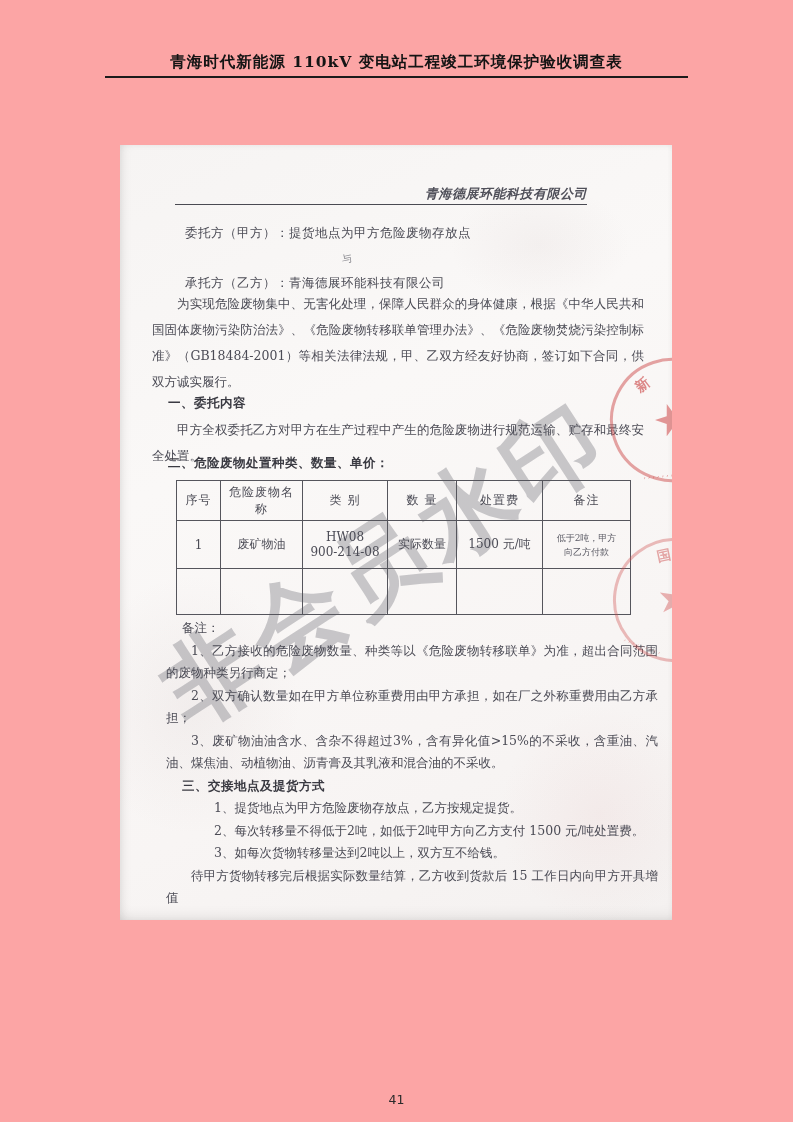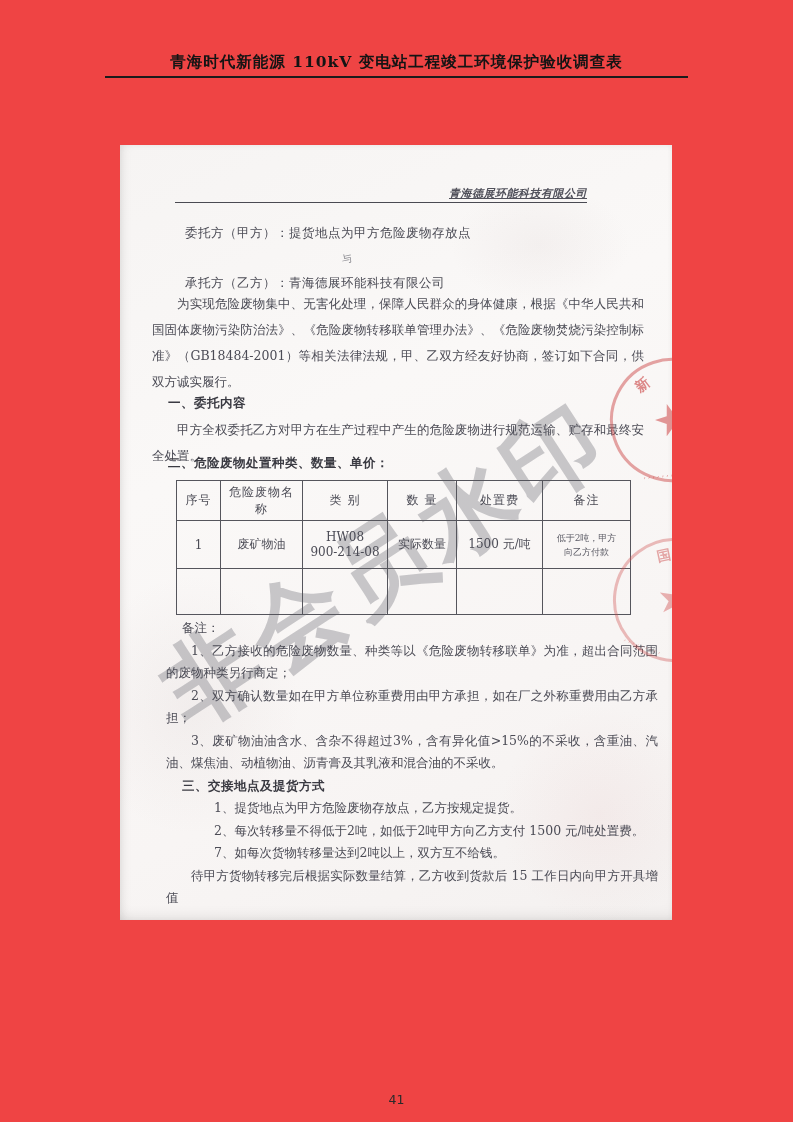--- a/index.html
+++ b/index.html
@@ -1,17 +1,17 @@
 <!DOCTYPE html>
 <html><head>
 <meta charset="utf-8">
 <style>
   * { margin:0; padding:0; box-sizing:border-box; }
   body { background:#fff; font-family:"DejaVu Serif","Liberation Serif",serif; }
-  .page { position:relative; width:793px; height:1122px; background:#ef4444; overflow:hidden; }
+  .page { position:relative; width:793px; height:1122px; background:#fca5a5; overflow:hidden; }
 
   
   .report-title{
     position:absolute; top:52px; left:0; width:100%;
     text-align:center; font-size:15.5px; font-weight:bold; color:#141414;
     letter-spacing:1px;
   }
   .header-rule{
     position:absolute; top:76px; left:105px; width:583px; height:2px;
     background:#1b1b1b;
@@ -36,22 +36,22 @@
     background:radial-gradient(closest-side, rgba(180,160,160,0.10), rgba(180,160,160,0)); }
   .blotch.b3{ left:380px; top:560px; width:200px; height:220px;
     background:radial-gradient(closest-side, rgba(220,170,170,0.12), rgba(220,170,170,0)); }
 
   
   .letterhead{
     position:absolute; top:40px; left:55px; width:412px;
     border-bottom:1.5px solid #4a4a52; text-align:right; padding-bottom:1px;
   }
   .letterhead-text{
-    font-size:11px; font-style:italic; font-weight:bold; color:#50505a;
-    text-decoration:underline; letter-spacing:0.5px;
+    font-size:13px; font-style:italic; font-weight:bold; color:#50505a;
+    letter-spacing:0.5px;
   }
 
   .party{ position:absolute; left:65px; font-size:12.5px; color:#4b4b55; letter-spacing:0.5px; }
   .party.a{ top:80px; }
   .party.b{ top:130px; }
   .connector{
     position:absolute; top:107px; left:222px; font-size:10px; color:#8a8a90;
     transform:rotate(-12deg);
   }
 
@@ -200,21 +200,21 @@
 
     <div class="lower">
       <p class="b-label">备注：</p>
       <p class="note">1、乙方接收的危险废物数量、种类等以《危险废物转移联单》为准，超出合同范围的废物种类另行商定；</p>
       <p class="note">2、双方确认数量如在甲方单位称重费用由甲方承担，如在厂之外称重费用由乙方承担；</p>
       <p class="note">3、废矿物油油含水、含杂不得超过3%，含有异化值&gt;15%的不采收，含重油、汽油、煤焦油、动植物油、沥青膏及其乳液和混合油的不采收。</p>
 
       <p class="sec-title">三、交接地点及提货方式</p>
       <p class="item">1、提货地点为甲方危险废物存放点，乙方按规定提货。</p>
       <p class="item">2、每次转移量不得低于2吨，如低于2吨甲方向乙方支付 1500 元/吨处置费。</p>
-      <p class="item">7、如每次货物转移量达到2吨以上，双方互不给钱。</p>
+      <p class="item">3、如每次货物转移量达到2吨以上，双方互不给钱。</p>
 
       <p class="note">待甲方货物转移完后根据实际数量结算，乙方收到货款后 15 工作日内向甲方开具增值</p>
 
     </div>
 
     <div class="stamp stamp1">
       <span class="star">★</span>
       <span class="arc-char">新</span>
       <span class="arc-dots">,,,,,,,,,</span>
     </div>

